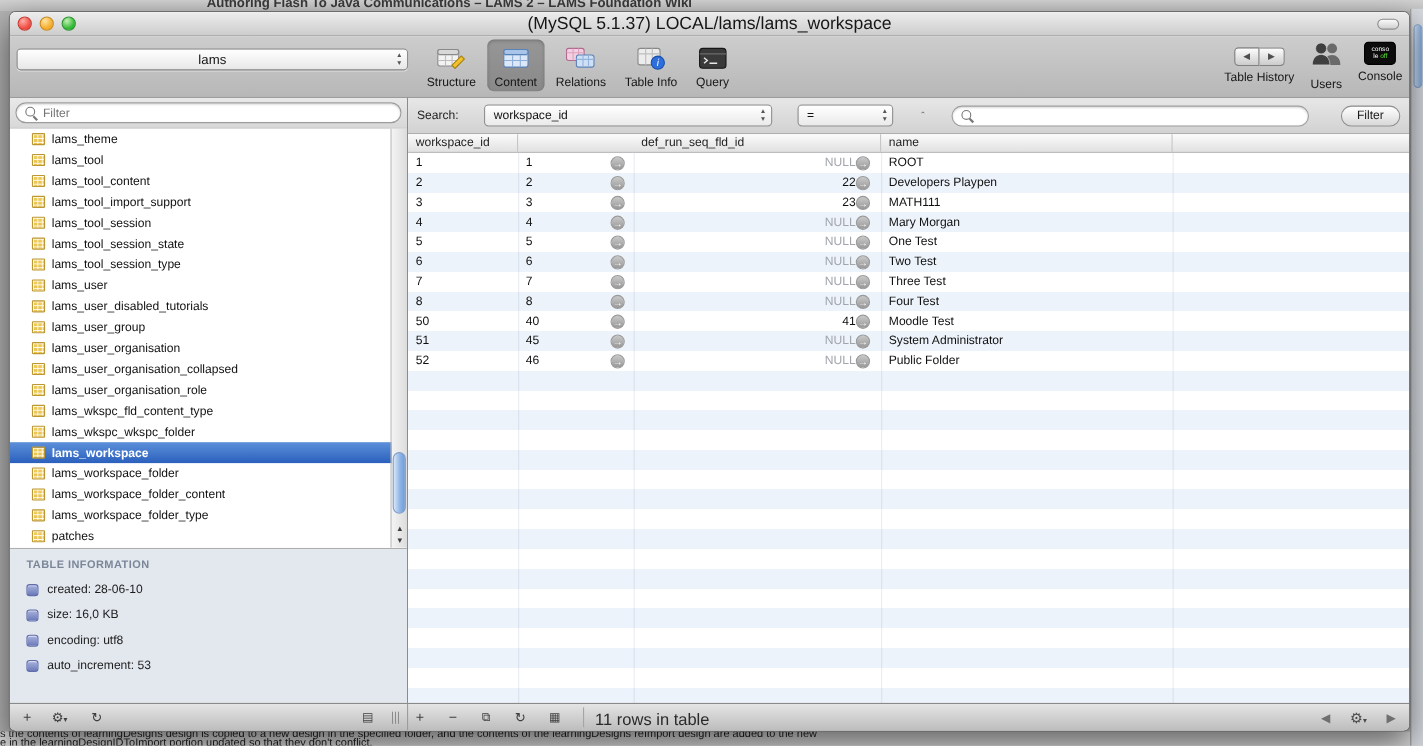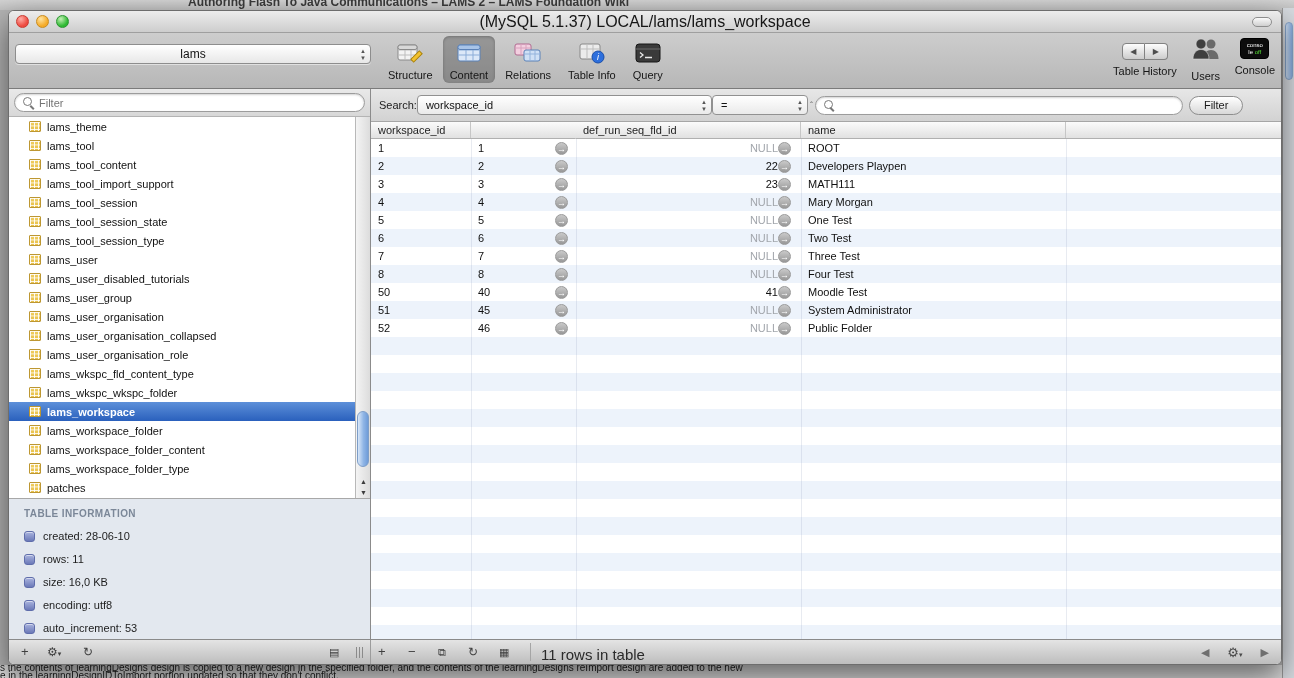--- a/index.html
+++ b/index.html
@@ -119,21 +119,21 @@
   .info-item { display:flex; align-items:center; margin-top:11px; gap:8px;
     font-size:11px; color:#1c1c1c; }
   .info-bullet { width:11px; height:11px; border-radius:3px; flex:0 0 11px;
     background:linear-gradient(#a9b3de,#6b79b8); border:1px solid #5f6dab;
     box-shadow:inset 0 1px 0 rgba(255,255,255,.5); }
 
   
   .main { flex:1; display:flex; flex-direction:column; background:#fff; min-width:0; }
   .searchbar { height:33px; background:linear-gradient(#e7e7e7,#d2d2d2);
     border-bottom:1px solid #a6a6a6; display:flex; align-items:center;
-    padding:12px 8px; gap:0; }
+    padding:12px 8px; gap:23px; }
   .search-label { font-size:11px; color:#222; }
   .popup { position:relative; height:20px; border:1px solid #919191; border-radius:4px;
     background:linear-gradient(#ffffff,#eaeaea); font-size:11px; line-height:18px;
     color:#111; padding:0 20px 0 8px; }
   .popup.p1 { width:295px; }
   .popup.p2 { width:96px; }
   .caret { font-size:9px; color:#6e6e6e; margin:0 2px; }
   .search-pill { width:368px; }
   .btn-filter { height:19px; padding:0 14px; border:1px solid #8e8e8e; border-radius:10px;
     background:linear-gradient(#ffffff,#d8d8d8); font-size:11px; line-height:17px;
@@ -400,24 +400,20 @@
 
       <div class="info-pane">
         <div class="info-title">TABLE INFORMATION</div>
         <div id="info-items">
             <div class="info-item">
               <span class="info-bullet"></span>
               <span>created: 28-06-10</span>
             </div>
             <div class="info-item">
               <span class="info-bullet"></span>
-              <span>rows: 11</span>
-            </div>
-            <div class="info-item">
-              <span class="info-bullet"></span>
               <span>size: 16,0 KB</span>
             </div>
             <div class="info-item">
               <span class="info-bullet"></span>
               <span>encoding: utf8</span>
             </div>
             <div class="info-item">
               <span class="info-bullet"></span>
               <span>auto_increment: 53</span>
             </div>

